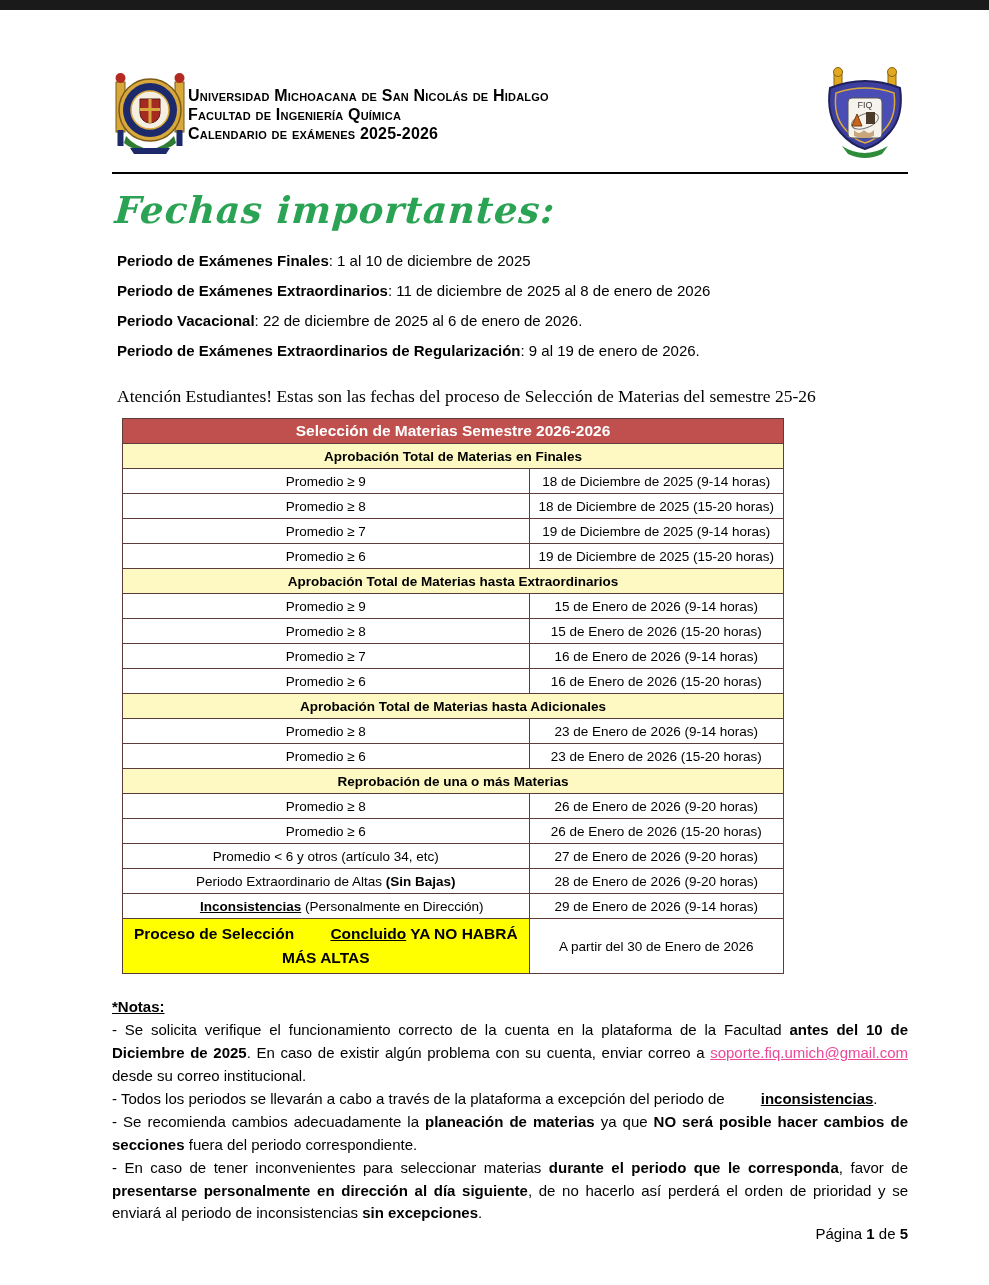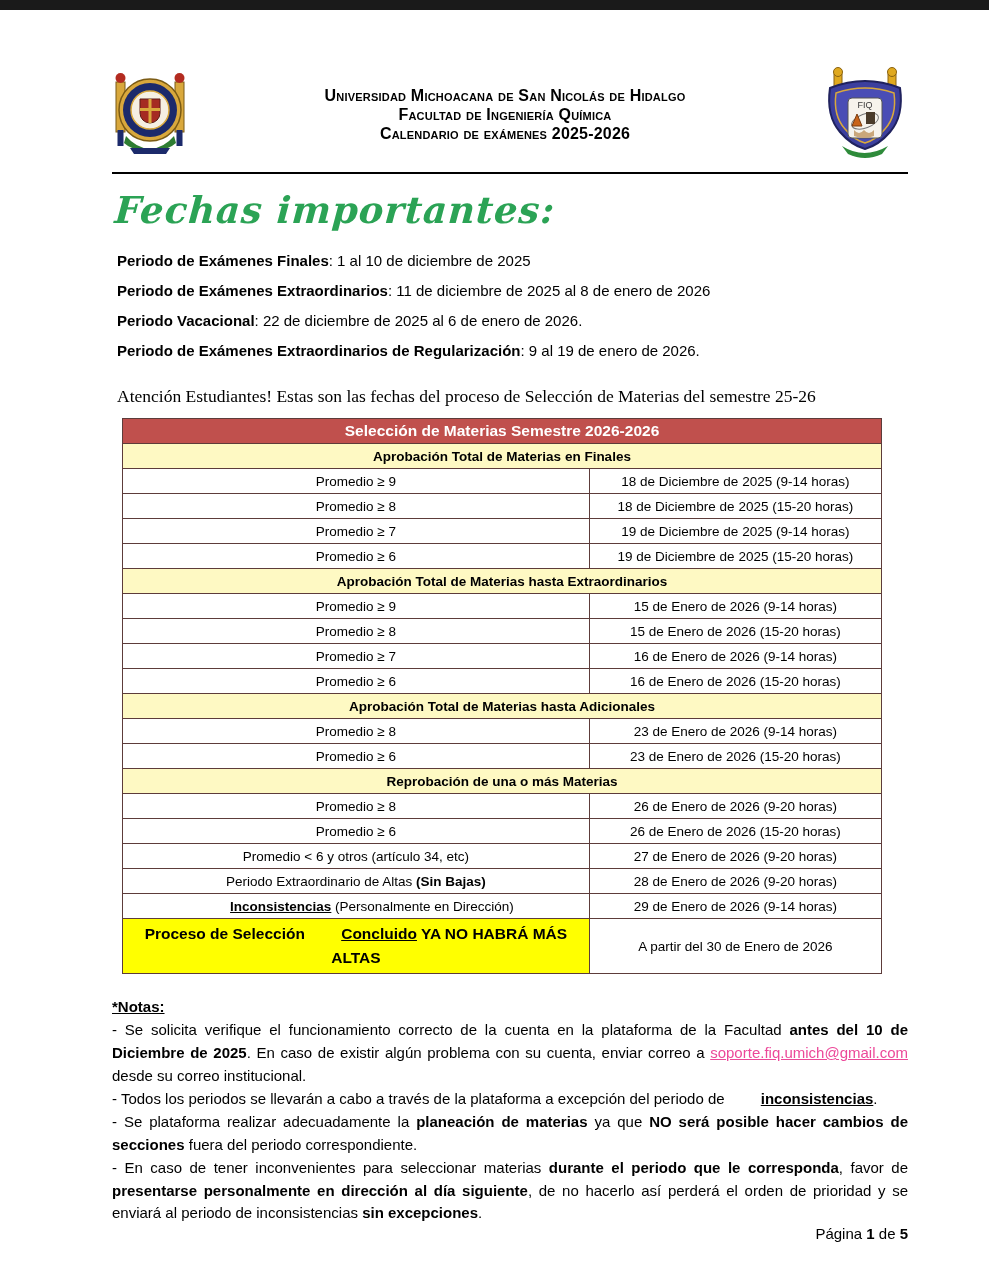--- a/index.html
+++ b/index.html
@@ -4,21 +4,21 @@
 <style>
   html,body{margin:0;padding:0;}
   body{
     width:989px;height:1285px;background:#ffffff;position:relative;overflow:hidden;
     font-family:"Liberation Sans", sans-serif;color:#000;
   }
   .topbar{width:100%;height:10px;background:#1a1a1a;}
   .page{padding:0 81px 0 112px;}
   
   .header-row{display:flex;align-items:flex-start;margin-top:56px;}
-  .header-center{flex:1;text-align:center;padding-top:20px;}
+  .header-center{flex:1;padding-top:20px;}
   .header-center div{
     font-weight:bold;font-variant:small-caps;font-size:16px;line-height:19px;letter-spacing:.2px;
   }
   .header-rule{border:none;border-top:2.5px solid #000;margin:4px 0 0 0;}
   
   .script-title{
     margin:14px 0 0 3px;
     font-family:"DejaVu Serif", serif;font-style:italic;font-weight:bold;
     font-size:37px;color:#2ba355;transform:skewX(-4deg);transform-origin:left;
     letter-spacing:1px;
@@ -26,21 +26,21 @@
   
   .dates{margin:20px 0 0 5px;}
   .dates p{margin:0 0 13px 0;font-size:15px;}
   .dates b{font-weight:bold;text-align:center;}
   
   .attention{
     margin:27px 0 0 5px;font-family:"Liberation Serif", serif;font-size:17.5px;
   }
   
   table.sel{
-    border-collapse:collapse;margin:11px 0 0 10px;width:760px;
+    border-collapse:collapse;margin:11px 0 0 10px;width:662px;
     font-size:13.5px;table-layout:fixed;
   }
   table.sel td{
     border:1px solid #5d3c3a;text-align:center;vertical-align:middle;
     padding:3px 6px;height:18px;
   }
   td.title{
     background:#C0504D;color:#ffffff;font-weight:bold;font-size:15.5px;height:26px;
   }
   td.section{
@@ -215,20 +215,20 @@
           <td>A partir del 30 de Enero de 2026</td>
         </tr>
       </tbody>
   </table>
 
   <div class="notes">
     <p class="notes-heading">*Notas:</p>
     <div>
         <p><span class="">- Se solicita verifique el funcionamiento correcto de la cuenta en la plataforma de la Facultad </span><span class=" seg-b">antes del 10 de Diciembre de 2025</span><span class="">. En caso de existir algún problema con su cuenta, enviar correo a </span><span class=" seg-link">soporte.fiq.umich@gmail.com</span><span class=""> desde su correo institucional.</span></p>
         <p><span class="">- Todos los periodos se llevarán a cabo a través de la plataforma a excepción del periodo de </span><span class=" seg-b seg-u">inconsistencias</span><span class="">.</span></p>
-        <p><span class="">- Se plataforma realizar adecuadamente la </span><span class=" seg-b">planeación de materias</span><span class=""> ya que </span><span class=" seg-b">NO será posible hacer cambios de secciones</span><span class=""> fuera del periodo correspondiente.</span></p>
+        <p><span class="">- Se recomienda cambios adecuadamente la </span><span class=" seg-b">planeación de materias</span><span class=""> ya que </span><span class=" seg-b">NO será posible hacer cambios de secciones</span><span class=""> fuera del periodo correspondiente.</span></p>
         <p><span class="">- En caso de tener inconvenientes para seleccionar materias </span><span class=" seg-b">durante el periodo que le corresponda</span><span class="">, favor de </span><span class=" seg-b">presentarse personalmente en dirección al día siguiente</span><span class="">, de no hacerlo así perderá el orden de prioridad y se enviará al periodo de inconsistencias </span><span class=" seg-b">sin excepciones</span><span class="">.</span></p>
       </div>
   </div>
 
   <div class="footer"><span class="">Página </span><span class=" seg-b">1</span><span class=""> de </span><span class=" seg-b">5</span></div>
 
 </div>
 
 </body></html>

